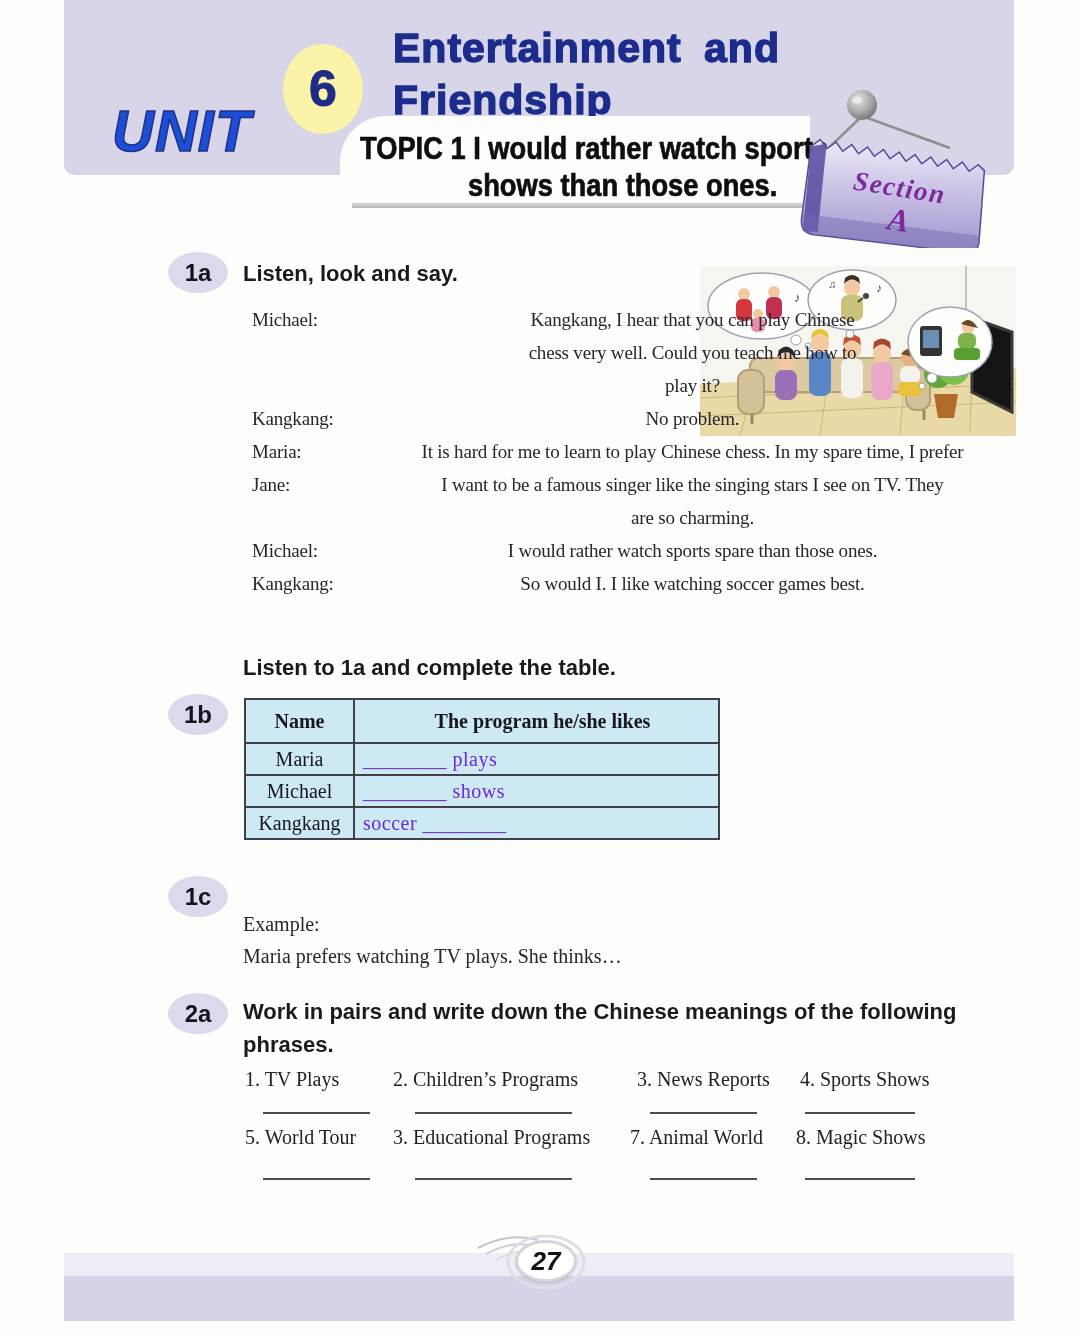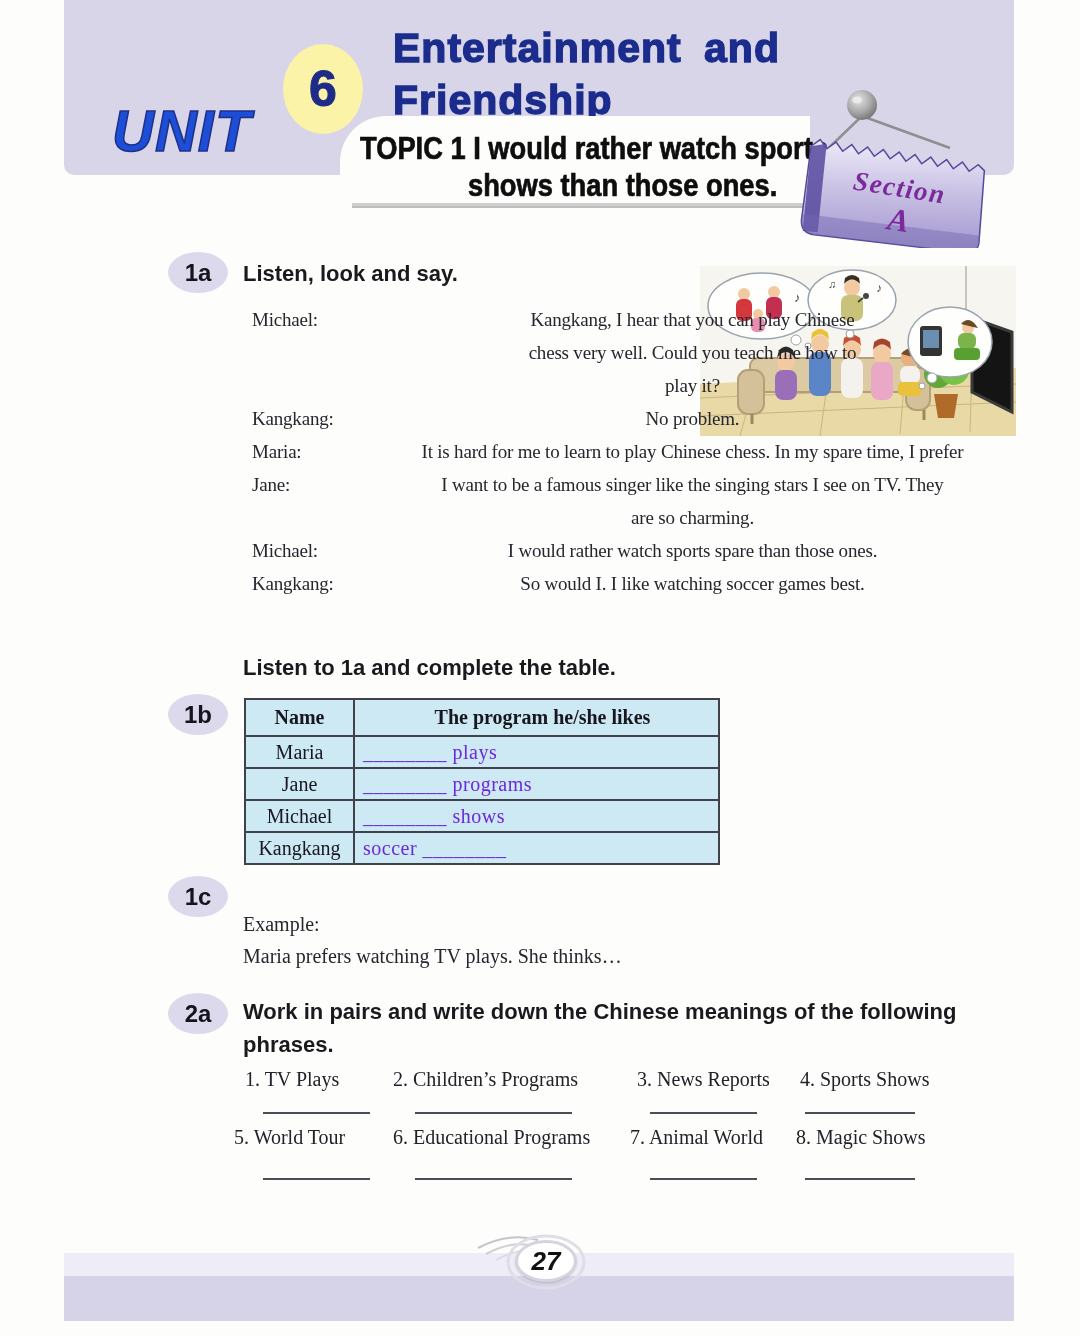--- a/index.html
+++ b/index.html
@@ -47,21 +47,21 @@
   .dlg-lines { flex:1;text-align:center; }
   .dlg-lines div { line-height:33px; white-space:nowrap; }
 
   
   .illu { position:absolute; left:700px; top:266px; width:316px; height:170px; }
 
   
   .tbl { position:absolute; left:244px; top:698px; width:476px; border-collapse:collapse;
          background:#cde9f4; font-size:20px; color:#17171f; }
   .tbl th, .tbl td { border:2px solid #41414c; }
-  .tbl th { font-weight:bold; height:37px; }
+  .tbl th { font-weight:bold; height:44px; }
   .tbl td { height:32px; }
   .tbl .c-name { width:109px; text-align:center; }
   .tbl .c-prog { padding-left:8px; text-align:left; }
   .blank-txt { color:#6d28d9; letter-spacing:0.5px; }
 
   
   .serif-line { position:absolute; font-size:20px; color:#26262e; white-space:nowrap; }
 
   
   .phrase { position:absolute; font-size:20px; color:#22222a; white-space:nowrap; }
@@ -264,24 +264,20 @@
     <tbody>
         <tr>
       <th class="c-name">Name</th>
       <th class="c-prog" style="text-align:center;padding-left:12px;">The program he/she likes</th>
     </tr>
     <tr>
       <td class="c-name">Maria</td>
       <td class="c-prog blank-txt">________ plays</td>
     </tr>
     <tr>
-      <td class="c-name">Jane</td>
-      <td class="c-prog blank-txt">________ programs</td>
-    </tr>
-    <tr>
       <td class="c-name">Michael</td>
       <td class="c-prog blank-txt">________ shows</td>
     </tr>
     <tr>
       <td class="c-name">Kangkang</td>
       <td class="c-prog blank-txt">soccer ________</td>
     </tr>
   </tbody>
     </table>
 
@@ -295,22 +291,22 @@
 
   <div class="phrase" style="left:245px; top:1068px;">1. TV Plays</div>
   <div class="phrase" style="left:393px; top:1068px;">2. Children’s Programs</div>
   <div class="phrase" style="left:637px; top:1068px;">3. News Reports</div>
   <div class="phrase" style="left:800px; top:1068px;">4. Sports Shows</div>
   <div class="phrase-blank" style="left:263px; top:1112px; width:107px;"></div>
   <div class="phrase-blank" style="left:415px; top:1112px; width:157px;"></div>
   <div class="phrase-blank" style="left:650px; top:1112px; width:107px;"></div>
   <div class="phrase-blank" style="left:805px; top:1112px; width:110px;"></div>
 
-  <div class="phrase" style="left:234px; top:1126px;text-align:center;">5. World Tour</div>
-  <div class="phrase" style="left:393px; top:1126px;">6. Educational Programs</div>
+  <div class="phrase" style="left:245px; top:1126px;text-align:center;">5. World Tour</div>
+  <div class="phrase" style="left:393px; top:1126px;">3. Educational Programs</div>
   <div class="phrase" style="left:630px; top:1126px;">7. Animal World</div>
   <div class="phrase" style="left:796px; top:1126px;">8. Magic Shows</div>
   <div class="phrase-blank" style="left:263px; top:1178px; width:107px;"></div>
   <div class="phrase-blank" style="left:415px; top:1178px; width:157px;"></div>
   <div class="phrase-blank" style="left:650px; top:1178px; width:107px;"></div>
   <div class="phrase-blank" style="left:805px; top:1178px; width:110px;"></div>
 
   <div class="footer-light"></div>
   <div class="footer-dark"></div>
   <div class="pagenum-wrap">

